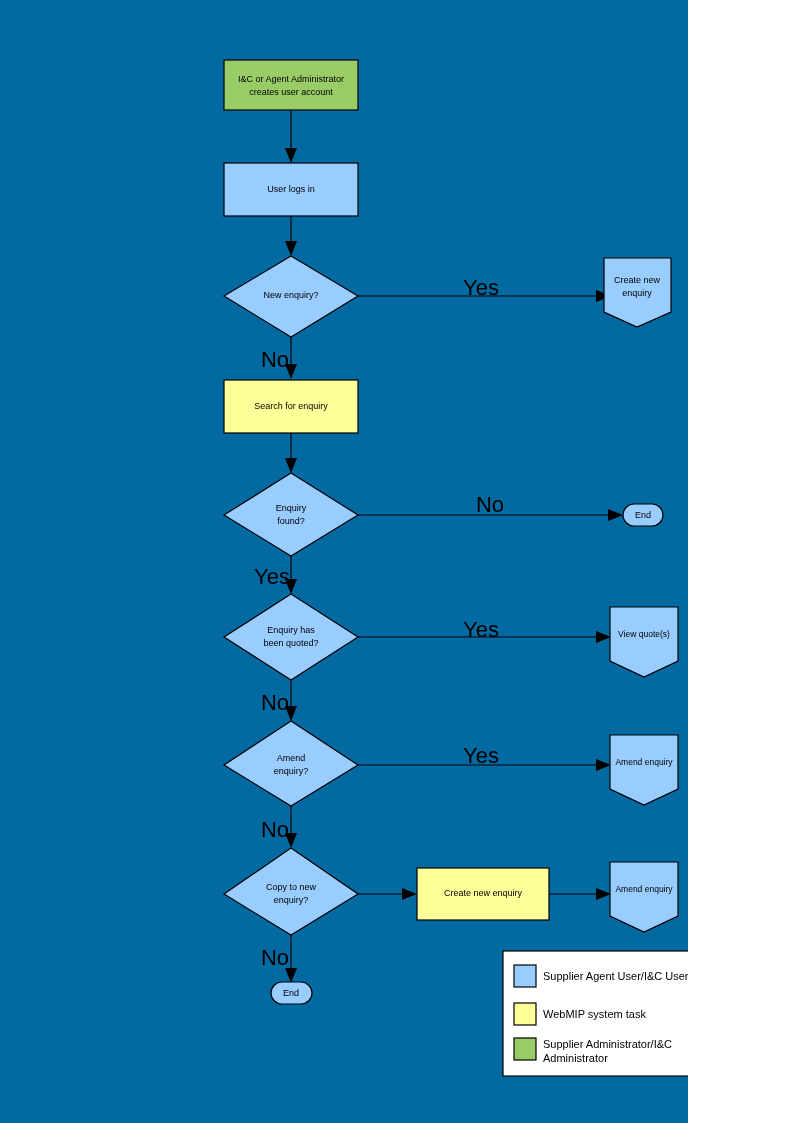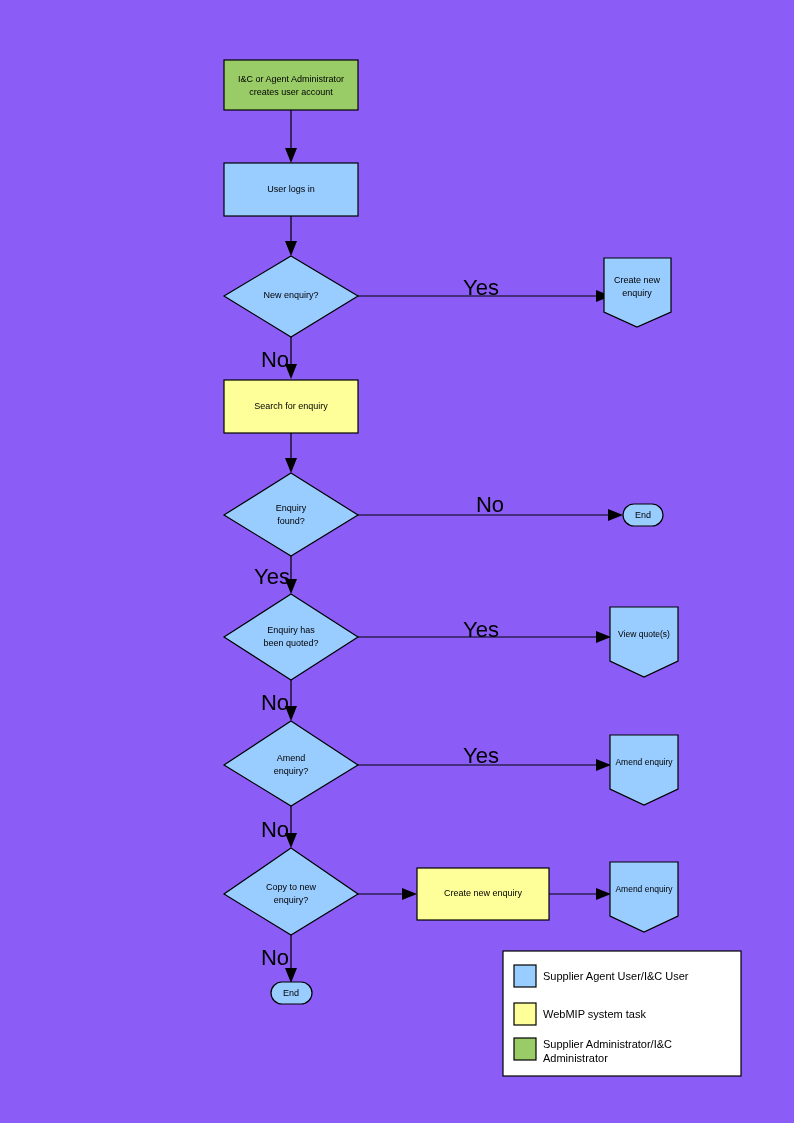--- a/index.html
+++ b/index.html
@@ -6,23 +6,23 @@
   html, body {
     margin: 0;
     padding: 0;
     background: #ffffff;
   }
   body {
     font-family: "Liberation Sans", sans-serif;
   }
   #canvas {
     position: relative;
-    width: 794px;
+    width: 688px;
     height: 1123px;
-    background: #8b5cf6;
+    background: #0369a1;
     overflow: hidden;
   }
   #flow-svg {
     position: absolute;
     left: 0;
     top: 0;
     width: 794px;
     height: 1123px;
   }
   .node-text {

